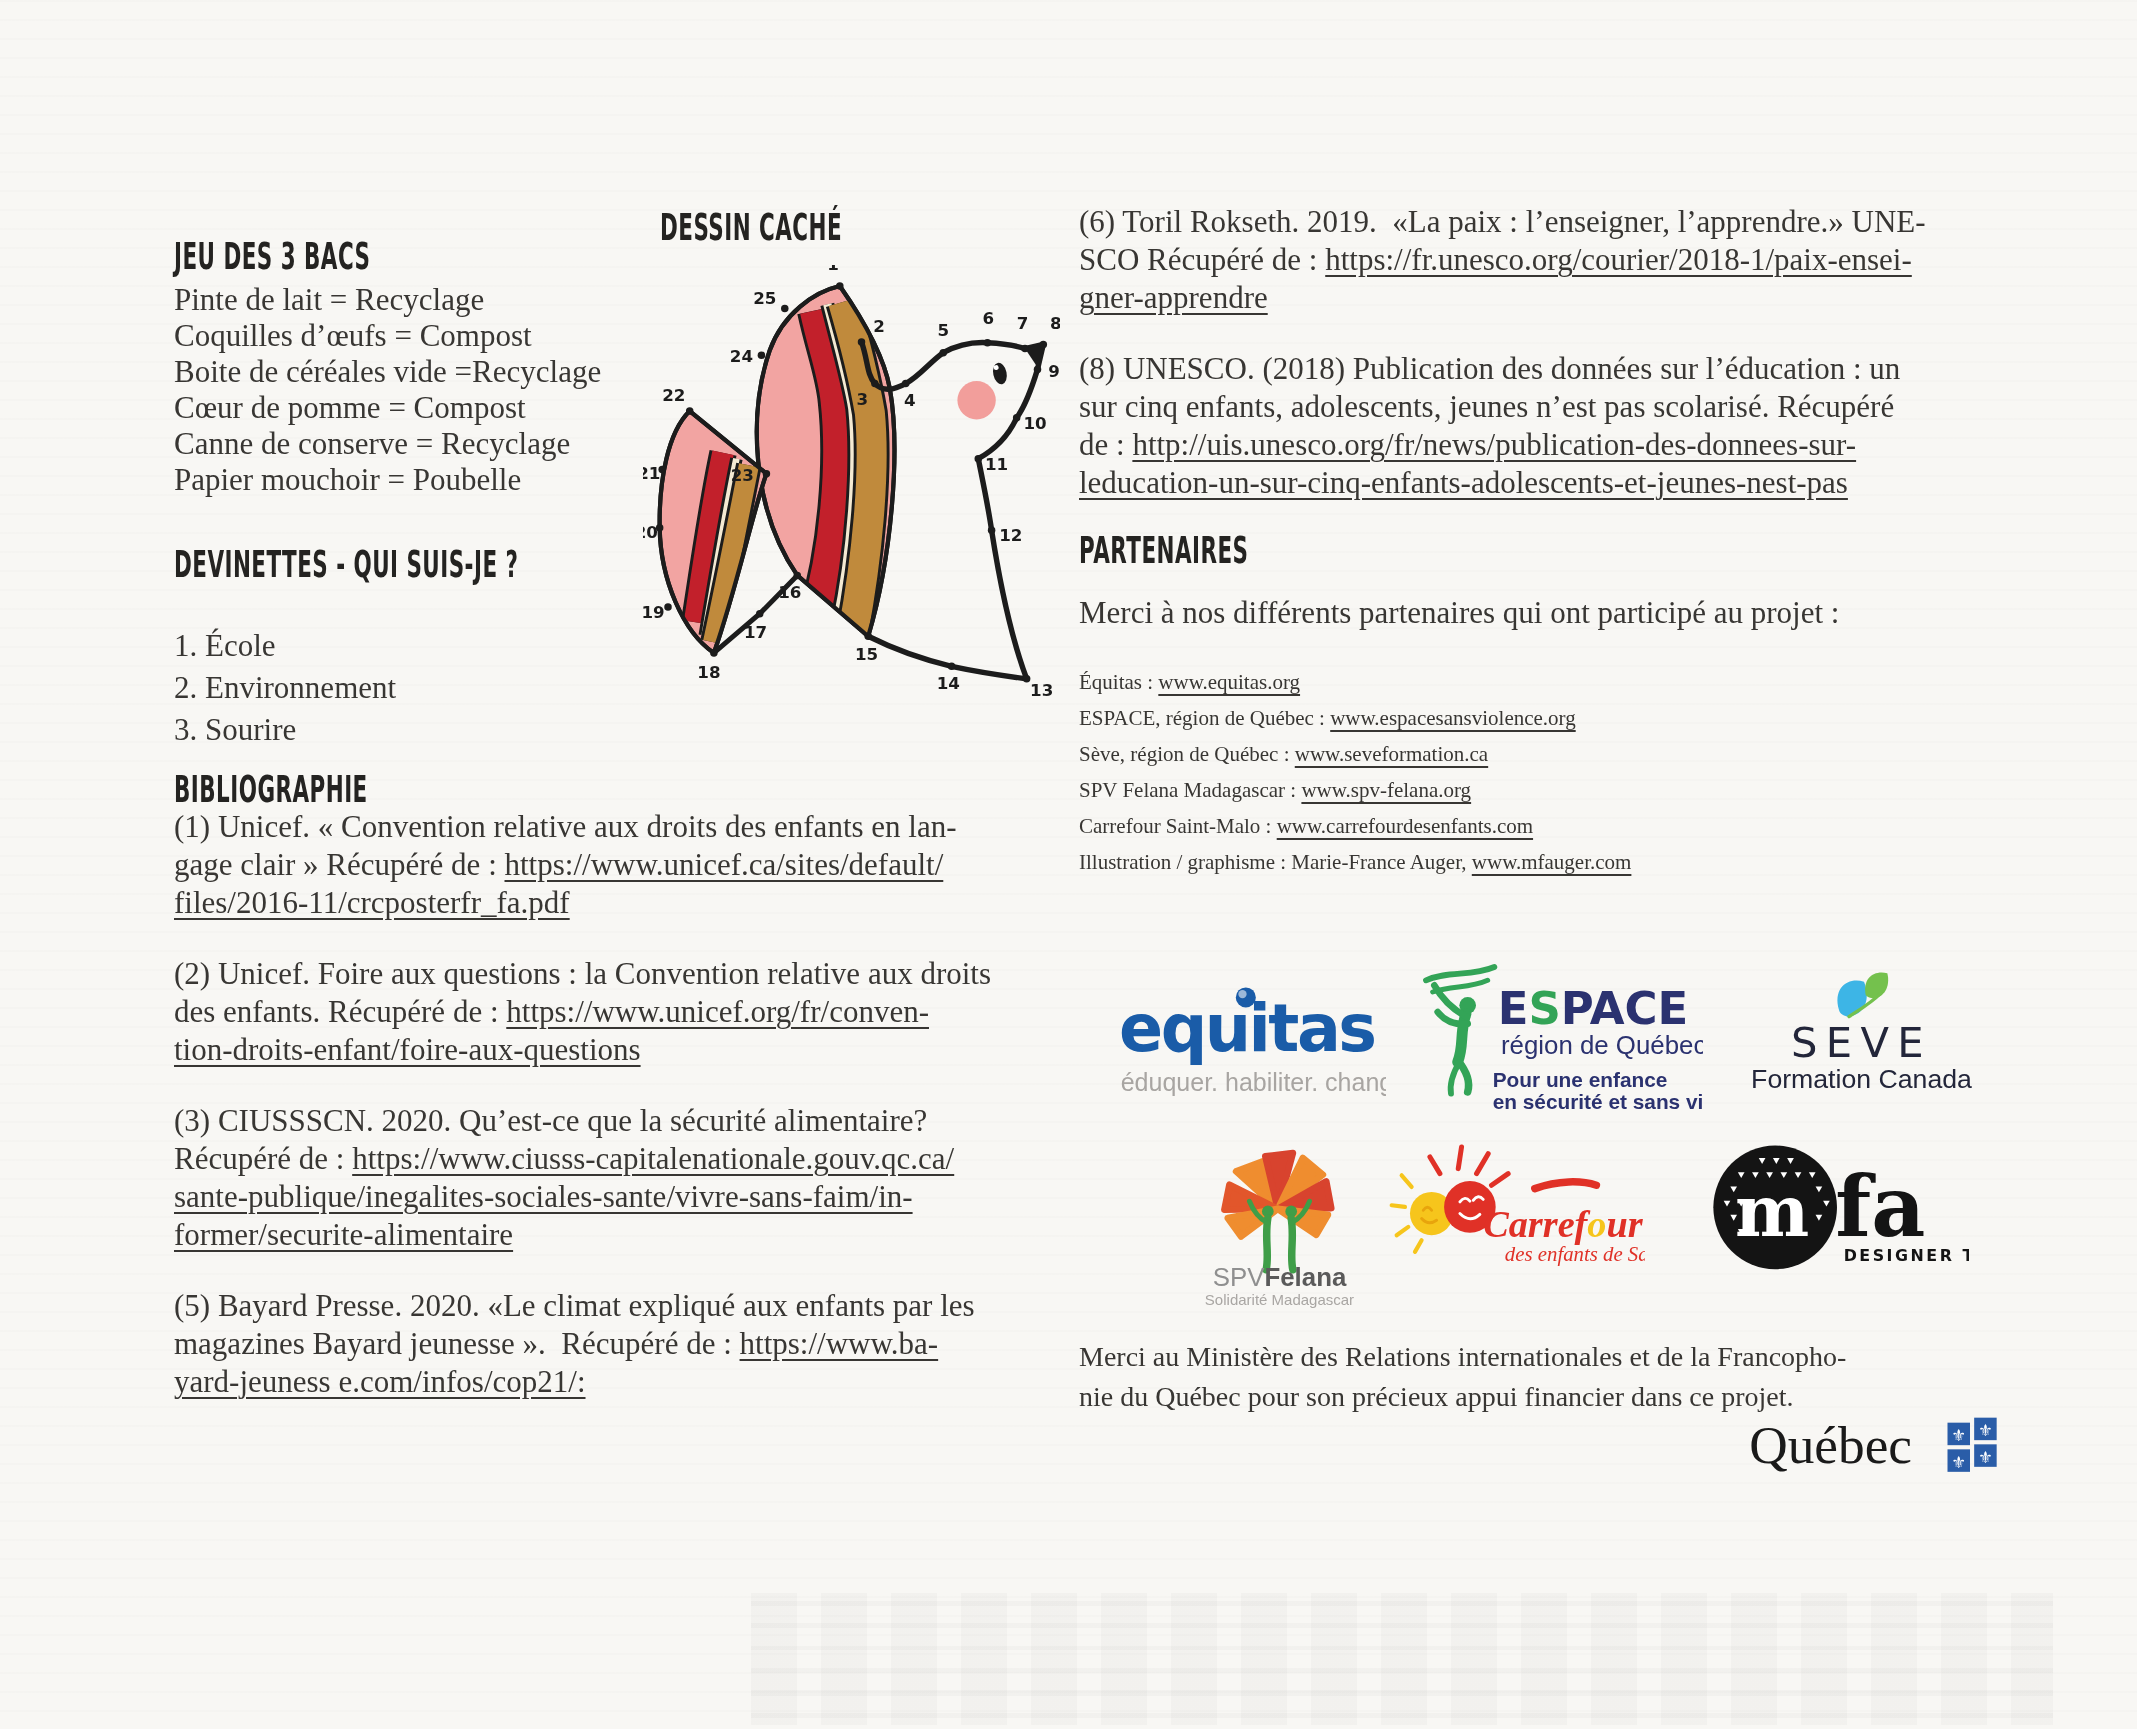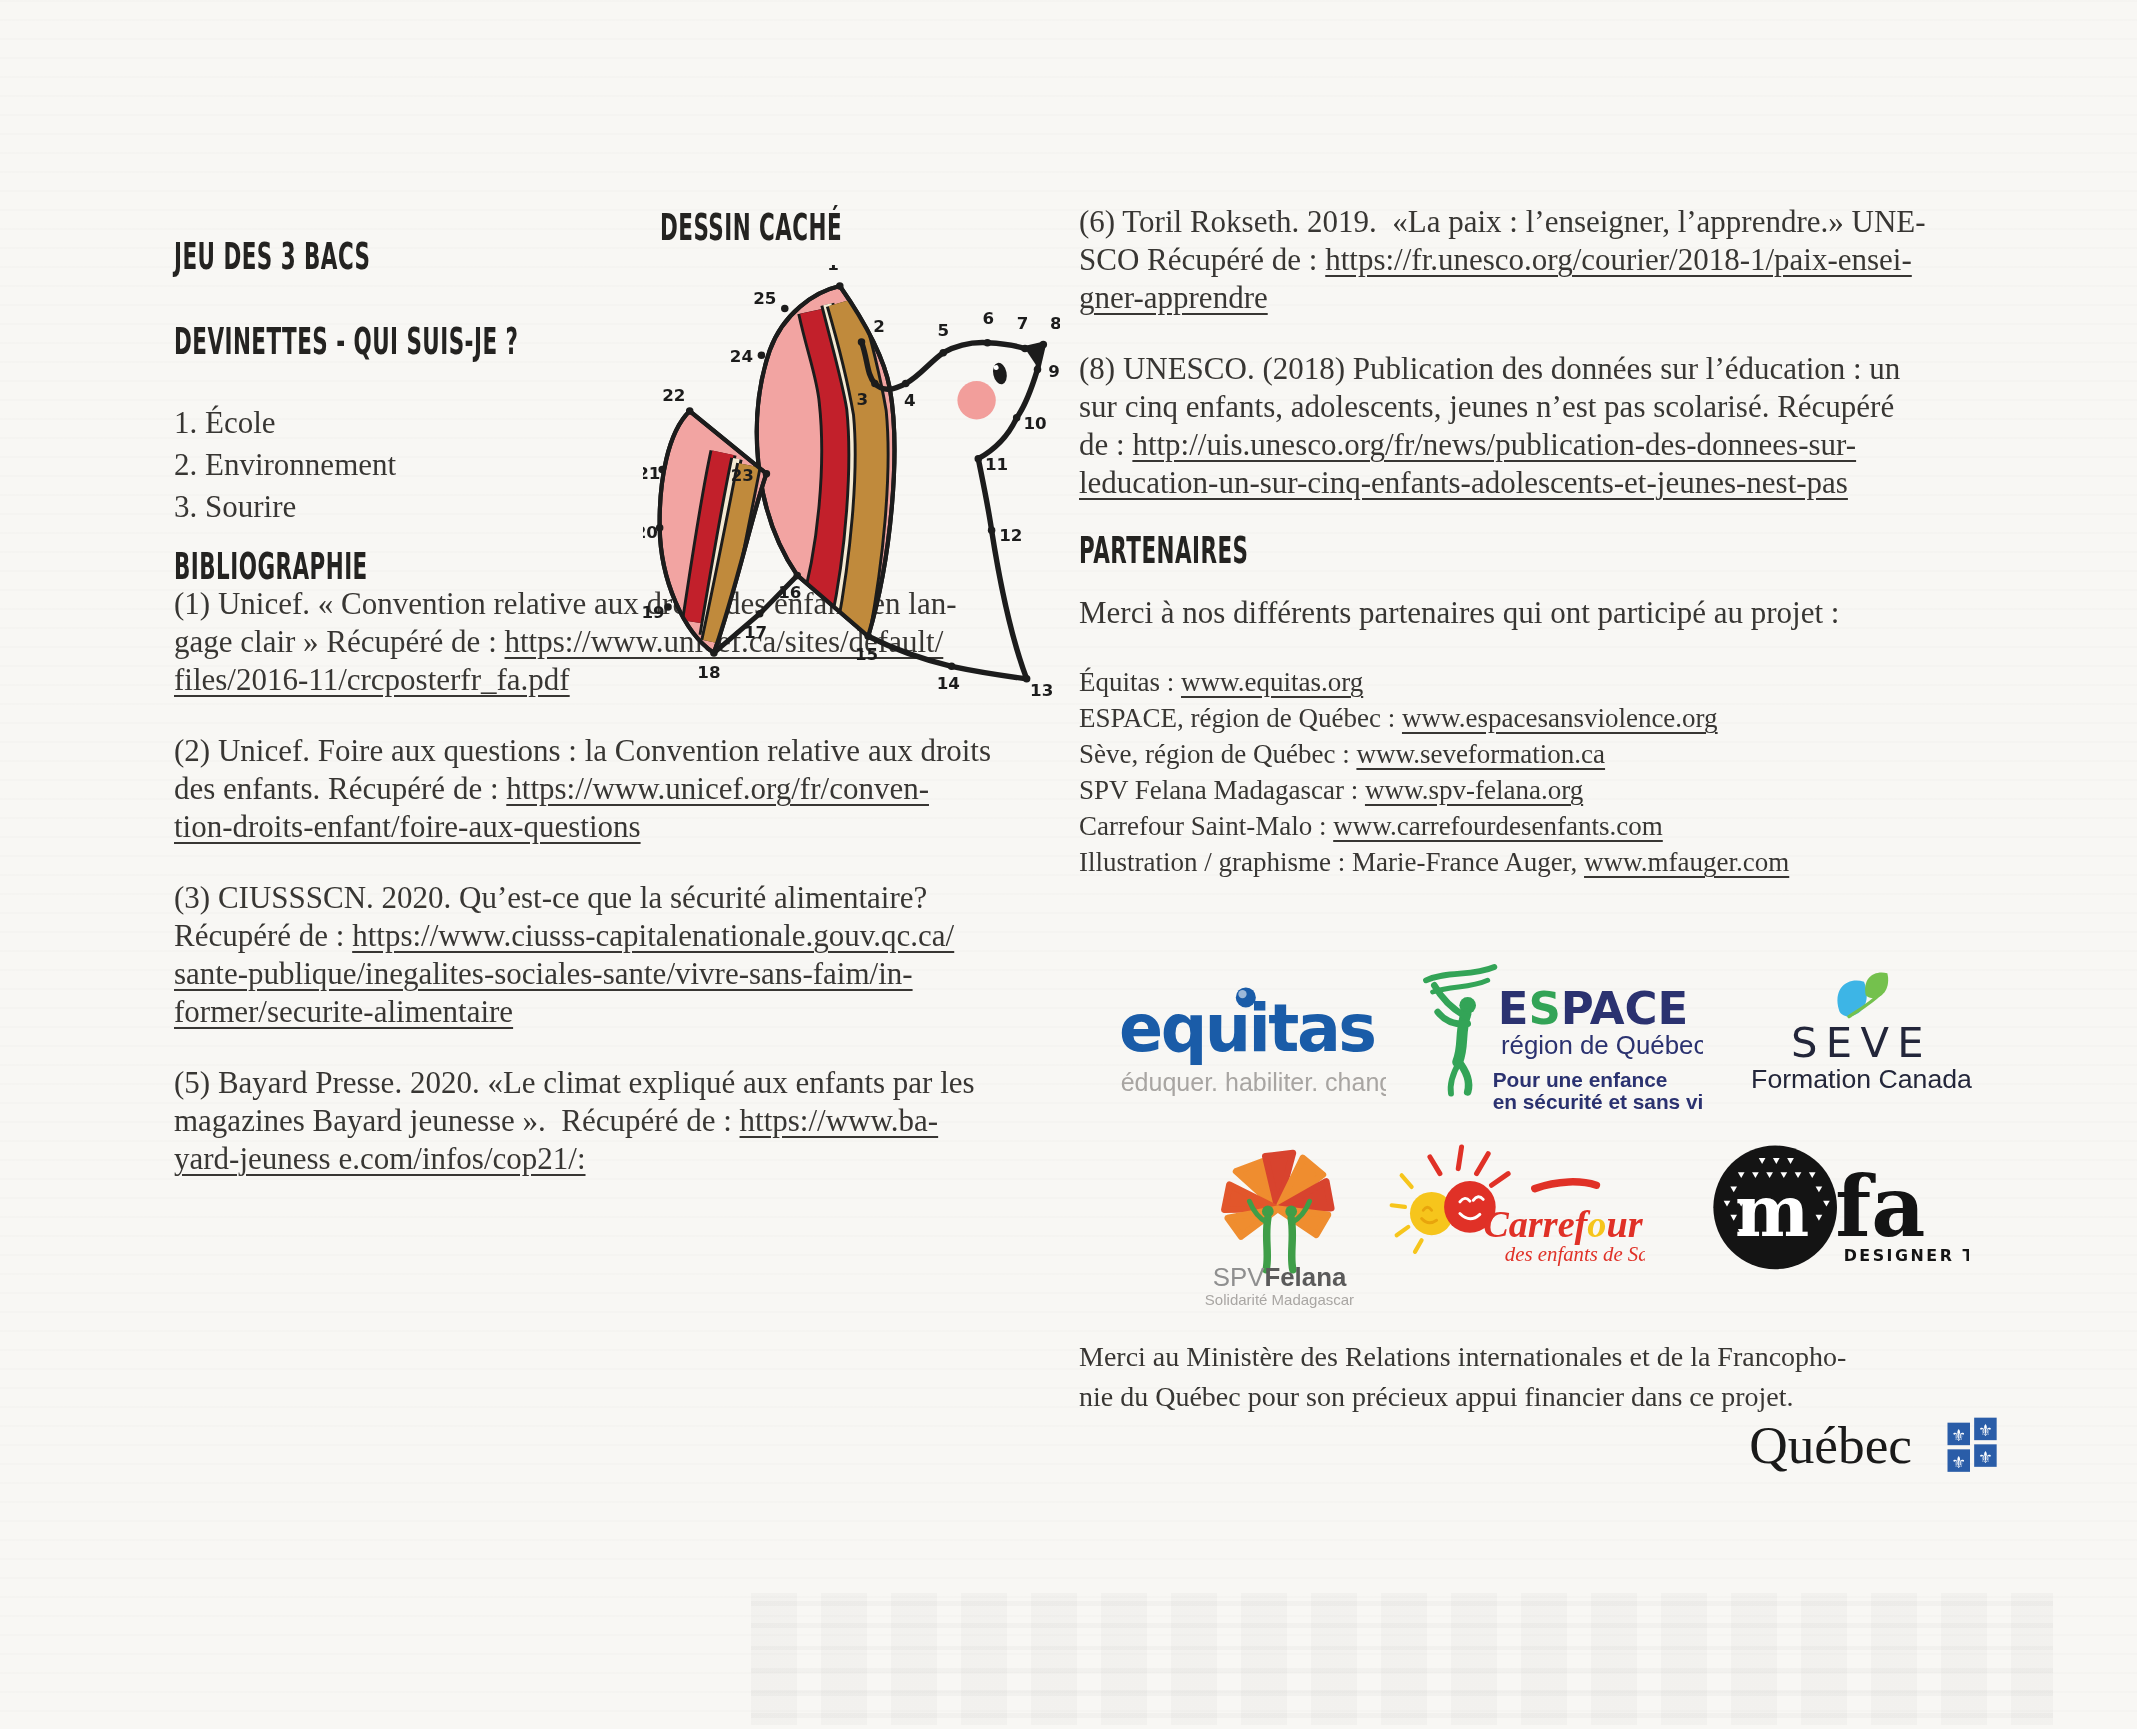--- a/index.html
+++ b/index.html
@@ -24,21 +24,21 @@
 
   .list-plain{margin:6.7px 0 0 0; padding:0; list-style:none; font-size:31px; line-height:36px;}
   .riddles{margin:42px 0 0 0; padding:0; list-style:none; font-size:31px; line-height:42px;}
   .mt-dev{margin-top:48px;}
   .mt-bib{margin-top:20px;}
   .para{font-size:31px; line-height:38px; margin:33px 0 0 0; white-space:pre;}
   .para:first-child{margin-top:0;}
   .u{text-decoration:underline; text-decoration-thickness:2.1px; text-underline-offset:5px;}
   .h-part{margin-top:30px;}
   .intro{margin-top:25px;}
-  .partners{margin-top:32px; font-size:27px; line-height:36px; white-space:pre;}
+  .partners{margin-top:32px; font-size:21px; line-height:36px; white-space:pre;}
   .partners .pline{white-space:pre;}
 
   .dessin-head{position:absolute; left:660px; top:209px;}
   .dove{position:absolute; left:643px; top:265px; width:417px; height:434px;}
   .dove text{font-family:"DejaVu Sans", sans-serif; font-weight:700; font-size:20px; fill:#1c1c1c;}
 
   .logo{position:absolute;}
   .logo svg{display:block;}
 
   .quebec{position:absolute; left:1749px; top:1411px; width:267px; height:70px;}
@@ -54,20 +54,28 @@
       repeating-linear-gradient(180deg, rgba(0,0,0,0) 0 7.5px, rgba(60,60,60,0.030) 7.5px 12.5px, rgba(0,0,0,0) 12.5px 22.5px);
   }
 </style>
 </head>
 <body>
 
 <div class="page">
 
   <div class="col col-left">
     <h2 class="h-stencil"><span class="sq">JEU DES 3 BACS</span></h2>
+    <ul class="list-plain" id="bins-list">
+        <li>Pinte de lait = Recyclage</li>
+        <li>Coquilles d’œufs = Compost</li>
+        <li>Boite de céréales vide =Recyclage</li>
+        <li>Cœur de pomme = Compost</li>
+        <li>Canne de conserve = Recyclage</li>
+        <li>Papier mouchoir = Poubelle</li>
+      </ul>
 
     <h2 class="h-stencil mt-dev"><span class="sq">DEVINETTES - QUI SUIS-JE ?</span></h2>
     <ul class="riddles" id="riddles-list">
         <li>1. École</li>
         <li>2. Environnement</li>
         <li>3. Sourire</li>
       </ul>
 
     <h2 class="h-stencil mt-bib"><span class="sq">BIBLIOGRAPHIE</span></h2>
     <div id="biblio-entries">

